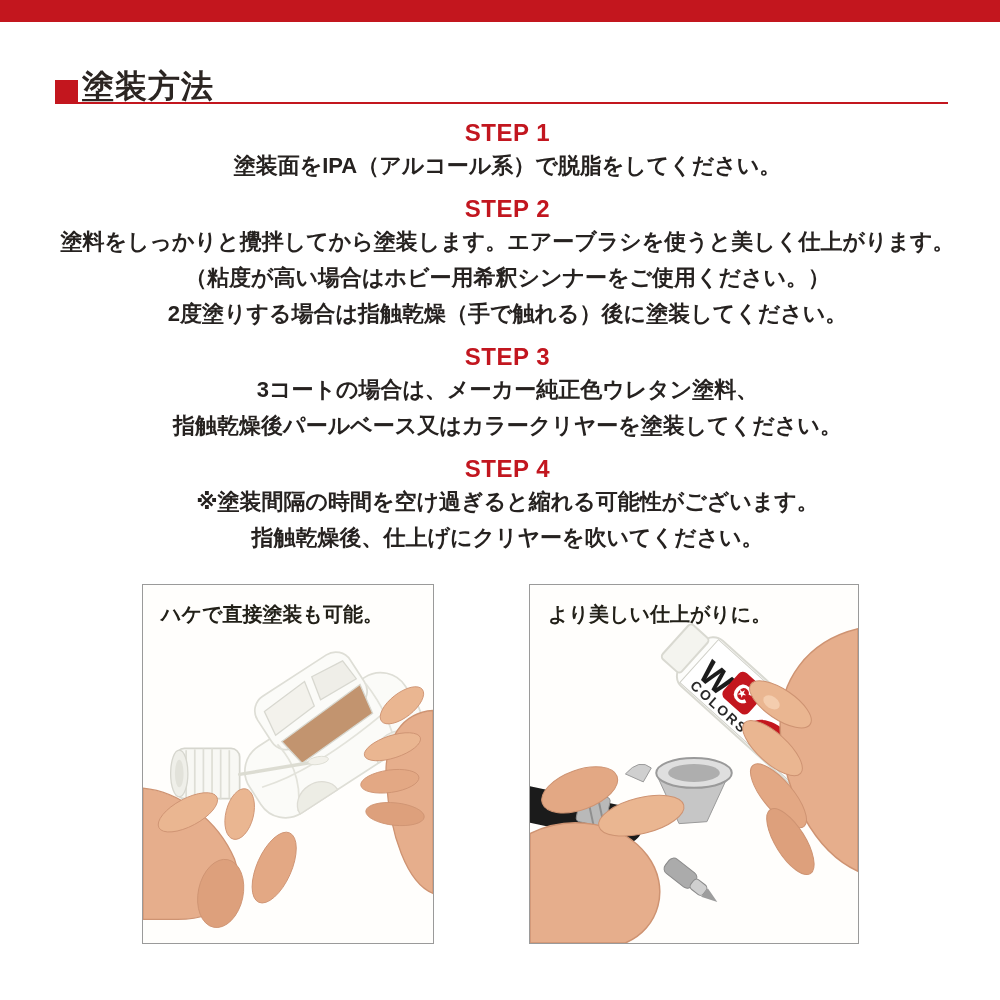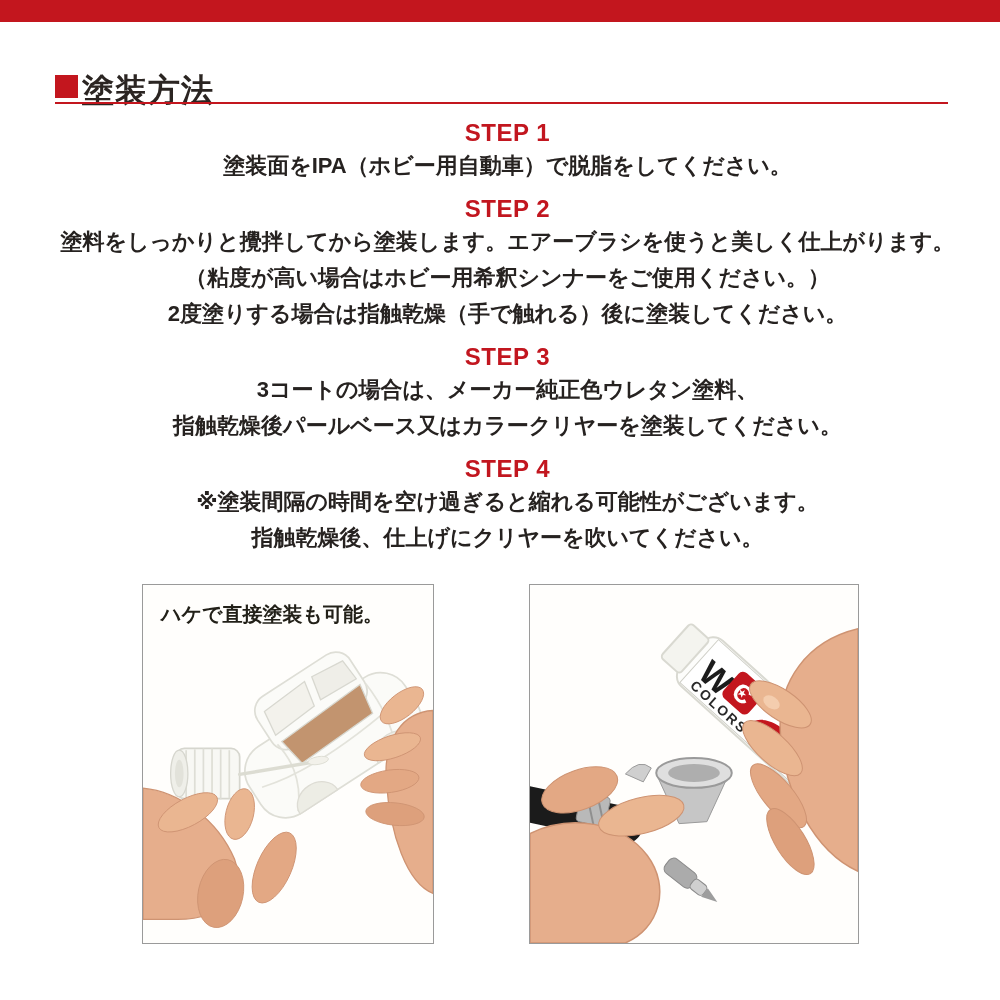--- a/index.html
+++ b/index.html
@@ -7,22 +7,22 @@
     width:1000px;height:1000px;position:relative;overflow:hidden;
     background:#ffffff;
     font-family:"Liberation Sans","DejaVu Sans",sans-serif;
     -webkit-font-smoothing:antialiased;
   }
   .topbar{
     position:absolute;top:0;left:0;width:1000px;height:22px;
     background:#c3161e;
   }
   .header{
-    position:absolute;left:55px;top:74px;height:38px;
-    display:flex;align-items:flex-start;
+    position:absolute;left:55px;top:64px;height:38px;
+    display:flex;align-items:flex-end;
   }
   .header-square{
     width:23px;height:23px;background:#c3161e;display:inline-block;
     margin-right:4px;transform:translateY(1px);
   }
   .header-title{
     font-size:32px;font-weight:bold;color:#2b2522;letter-spacing:1px;
     line-height:1;
   }
   .header-rule{
@@ -64,21 +64,21 @@
 <div class="header">
   <span class="header-square"></span>
   <span class="header-title">塗装方法</span>
 </div>
 <div class="header-rule"></div>
 
 <div class="steps">
 
   <div class="step">
     <div class="step-label">STEP 1</div>
-    <p class="step-line">塗装面をIPA（ホビー用自動車）で脱脂をしてください。</p>
+    <p class="step-line">塗装面をIPA（アルコール系）で脱脂をしてください。</p>
   </div>
 
   <div class="step">
     <div class="step-label">STEP 2</div>
     <p class="step-line">塗料をしっかりと攪拌してから塗装します。エアーブラシを使うと美しく仕上がります。</p>
     <p class="step-line">（粘度が高い場合はホビー用希釈シンナーをご使用ください。）</p>
     <p class="step-line">2度塗りする場合は指触乾燥（手で触れる）後に塗装してください。</p>
   </div>
 
   <div class="step">
@@ -206,14 +206,15 @@
     <g>
       <path d="M330,44 C280,56 248,96 252,150 C256,210 286,268 330,288 L330,44 Z" fill="#e6ae8c" stroke="#ce9372" stroke-width="1.5"></path>
       <ellipse cx="252" cy="120" rx="36" ry="15" transform="rotate(34 252 120)" fill="#eab691" stroke="#ce9372"></ellipse>
       <ellipse cx="244" cy="164" rx="38" ry="15" transform="rotate(42 244 164)" fill="#eab691" stroke="#ce9372"></ellipse>
       <ellipse cx="250" cy="212" rx="40" ry="15" transform="rotate(50 250 212)" fill="#e3a884" stroke="#ce9372"></ellipse>
       <ellipse cx="262" cy="258" rx="38" ry="15" transform="rotate(58 262 258)" fill="#dda07c" stroke="#ce9372"></ellipse>
       <ellipse cx="243" cy="118" rx="9" ry="6" transform="rotate(34 243 118)" fill="#f4cdae"></ellipse>
     </g>
   </svg>
   <div class="photo-caption">
+    <div>より美しい仕上がりに。</div>
   </div>
 </div>
 
 </body></html>

